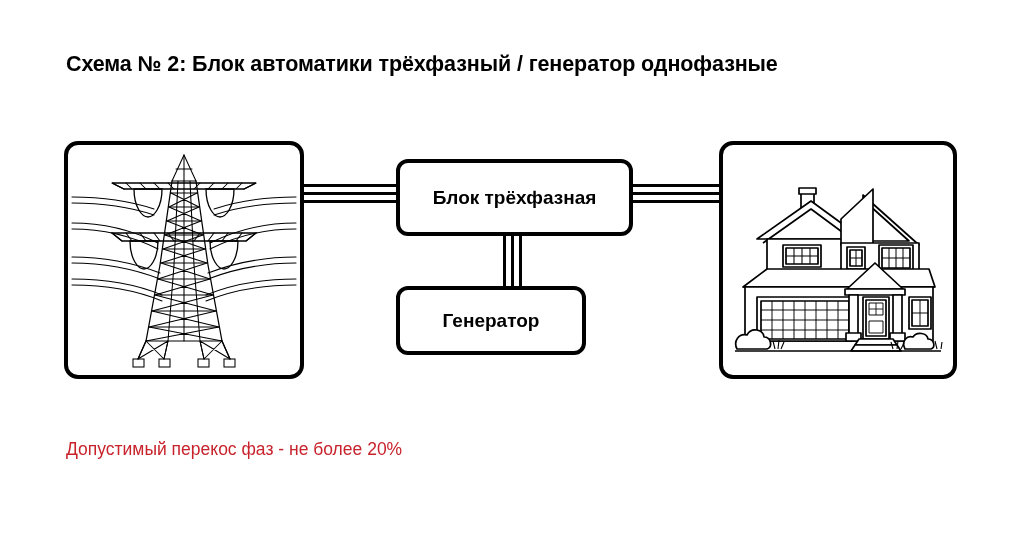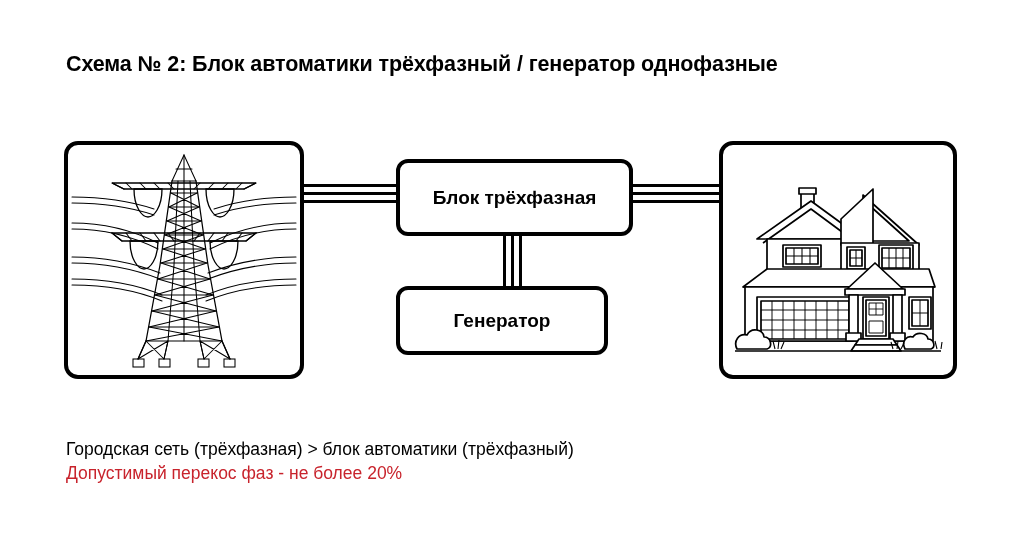--- a/index.html
+++ b/index.html
@@ -52,21 +52,21 @@
     box-sizing: border-box;
     display: flex;
     align-items: center;
     justify-content: center;
     font-size: 19px;
     font-weight: bold;
     text-align: center;
     z-index: 3;
   }
   #box-automation { left: 396px; top: 159px; width: 237px; height: 77px; }
-  #box-generator  { left: 396px; top: 286px; width: 212px; height: 69px; }
+  #box-generator  { left: 396px; top: 286px; width: 190px; height: 69px; }
 
   
   .bus {
     position: absolute;
     background: #000;
     z-index: 1;
   }
   .bus-h { height: 3px; }
   .bus-v { width: 3px; }
 
@@ -268,15 +268,14 @@
 
 <div class="bus bus-v bus-down pv1"></div>
 <div class="bus bus-v bus-down pv2"></div>
 <div class="bus bus-v bus-down pv3"></div>
 
 <div class="proc-box" id="box-automation">Блок трёхфазная</div>
 
 <div class="proc-box" id="box-generator">Генератор</div>
 
 <div id="caption">
-  <span class="line">Городская сеть (трёхфазная) &gt; блок автоматики (трёхфазный)</span>
   <span class="line warn" id="caption-warning" style="color: rgb(200, 35, 44);">Допустимый перекос фаз - не более 20%</span>
 </div>
 
 </body></html>

